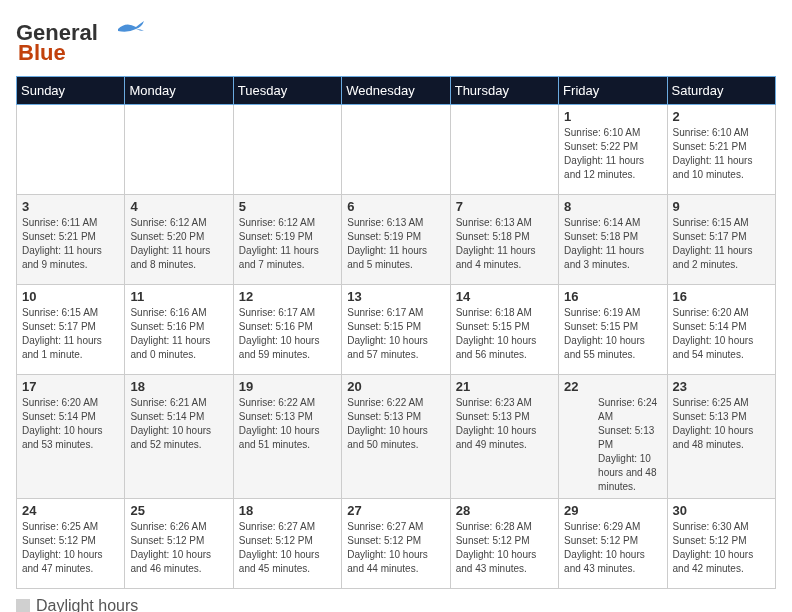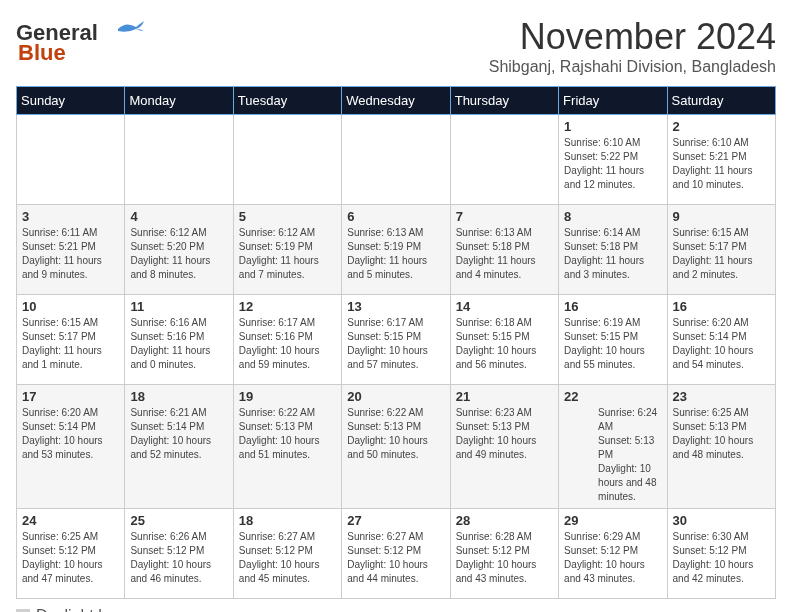--- a/index.html
+++ b/index.html
@@ -99,24 +99,20 @@
         <span style="font-size:22px; font-weight:bold; color:#333;">General</span>
       </div>
       <div style="margin-top:-4px;">
         <svg width="30" height="20" viewBox="0 0 30 20">
           <path d="M2,10 Q10,2 20,8 Q25,4 28,2 Q26,8 20,10 Q25,10 28,12 Q24,12 20,10 Q12,14 2,12 Z" fill="#4a90d9"></path>
         </svg>
       </div>
     </div>
     <span style="font-size:22px; font-weight:bold; color:#c2410c; margin-top:-6px; margin-left:2px;">Blue</span>
   </div>
-  <div class="title-area">
-    <div class="month-title">November 2024</div>
-    <div class="subtitle">Shibganj, Rajshahi Division, Bangladesh</div>
-  </div>
 </div>
 
 <table class="calendar">
   <thead>
     <tr id="days-header">
         <th>Sunday</th>
         <th>Monday</th>
         <th>Tuesday</th>
         <th>Wednesday</th>
         <th>Thursday</th>

